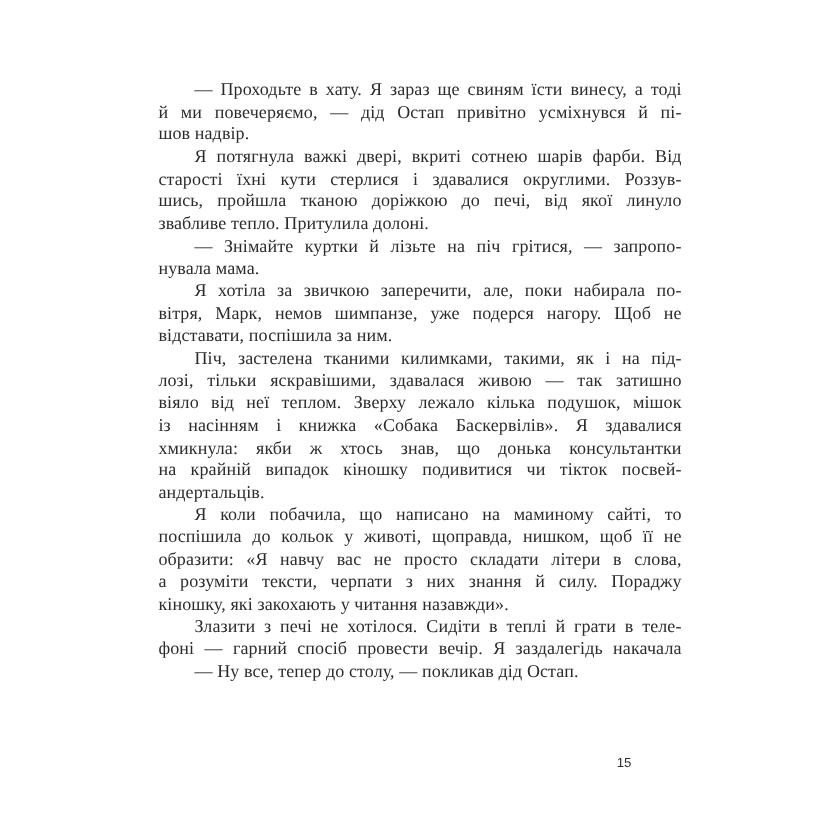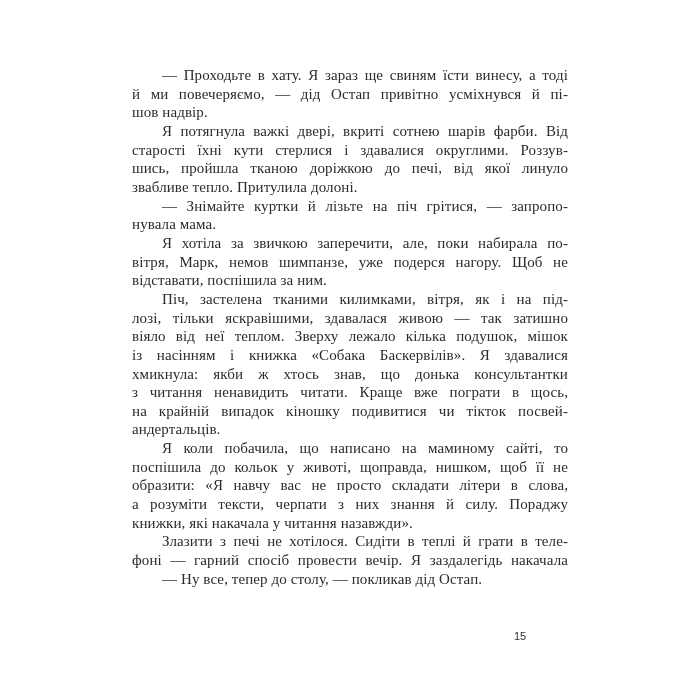--- a/index.html
+++ b/index.html
@@ -78,35 +78,34 @@
       <div class="paragraph">
         <div class="line first">— Знімайте куртки й лізьте на піч грітися, — запропо-</div>
         <div class="line plast">нувала мама.</div>
       </div>
       <div class="paragraph">
         <div class="line first">Я хотіла за звичкою заперечити, але, поки набирала по-</div>
         <div class="line">вітря, Марк, немов шимпанзе, уже подерся нагору. Щоб не</div>
         <div class="line plast">відставати, поспішила за ним.</div>
       </div>
       <div class="paragraph">
-        <div class="line first">Піч, застелена тканими килимками, вітря, як і на під-</div>
+        <div class="line first">Піч, застелена тканими килимками, такими, як і на під-</div>
         <div class="line">лозі, тільки яскравішими, здавалася живою — так затишно</div>
         <div class="line">віяло від неї теплом. Зверху лежало кілька подушок, мішок</div>
         <div class="line">із насінням і книжка «Собака Баскервілів». Я здавалися</div>
         <div class="line">хмикнула: якби ж хтось знав, що донька консультантки</div>
-        <div class="line">з читання ненавидить читати. Краще вже пограти в щось,</div>
         <div class="line">на крайній випадок кіношку подивитися чи тікток посвей-</div>
         <div class="line plast">андертальців.</div>
       </div>
       <div class="paragraph">
         <div class="line first">Я коли побачила, що написано на маминому сайті, то</div>
         <div class="line">поспішила до кольок у животі, щоправда, нишком, щоб її не</div>
         <div class="line">образити: «Я навчу вас не просто складати літери в слова,</div>
         <div class="line">а розуміти тексти, черпати з них знання й силу. Пораджу</div>
-        <div class="line plast">книжки, які накачала у читання назавжди».</div>
+        <div class="line plast">кіношку, які закохають у читання назавжди».</div>
       </div>
       <div class="paragraph">
         <div class="line first">Злазити з печі не хотілося. Сидіти в теплі й грати в теле-</div>
         <div class="line">фоні — гарний спосіб провести вечір. Я заздалегідь накачала</div>
       </div>
       <div class="paragraph">
         <div class="line first plast">— Ну все, тепер до столу, — покликав дід Остап.</div>
       </div>
     </div>
   <div class="page-number">15</div>

